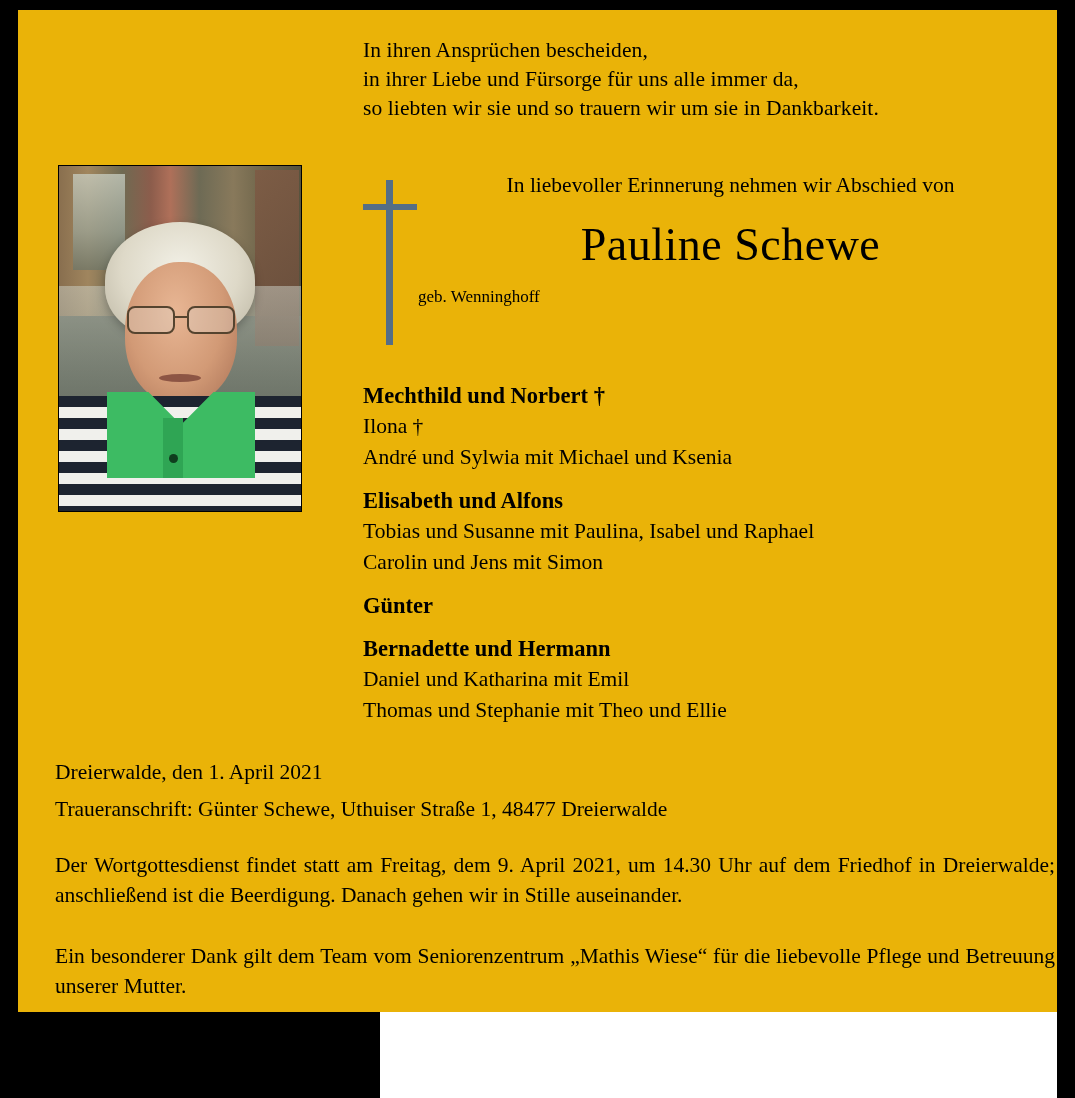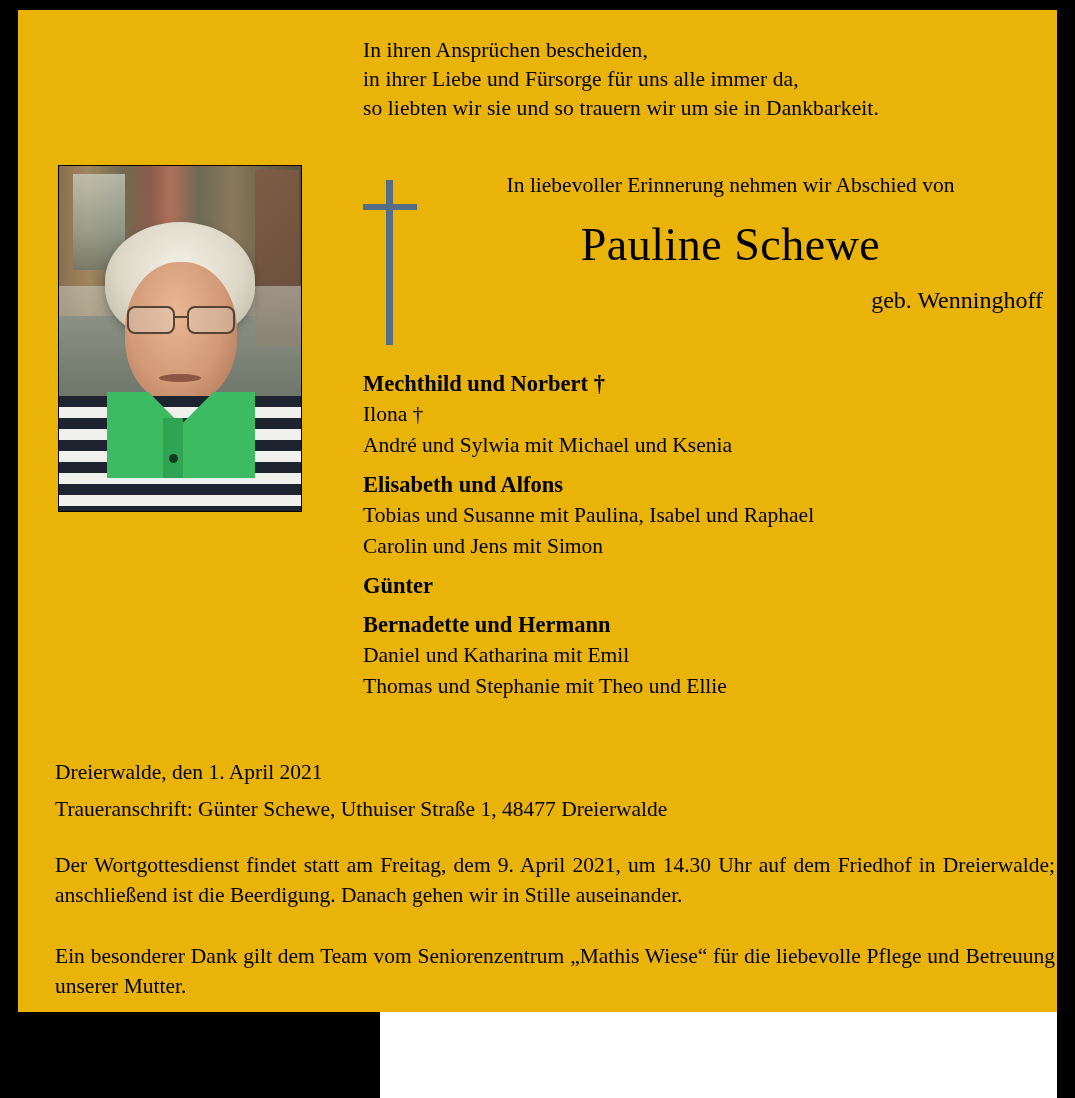--- a/index.html
+++ b/index.html
@@ -181,22 +181,22 @@
   .name {
     position: absolute;
     left: 400px; top: 208px; width: 625px;
     text-align: center;
     font-size: 46px;
     letter-spacing: 0.5px;
   }
   .maiden {
     position: absolute;
     left: 400px; top: 277px; width: 625px;
-    text-align: right;
-    font-size: 24px;
+    text-align: left;
+    font-size: 17px;
   }
   .dates {
     position: absolute;
     left: 400px; top: 311px; width: 625px;
     text-align: center;
     font-size: 21.5px;
   }
   .dates .sep { display: inline-block; width: 22px; }
 
   
@@ -204,20 +204,21 @@
     position: absolute;
     left: 345px;
     top: 358px;
     width: 690px;
   }
   .fam-group { margin-bottom: 8px; }
   .fam-head {
     font-weight: bold;
     font-size: 22.5px;
     line-height: 31px;
+    margin-top: 12px;
   }
   .fam-line {
     font-size: 21.5px;
     line-height: 31px;
   }
 
   
   .place-date {
     position: absolute;
     left: 37px; top: 750px;

